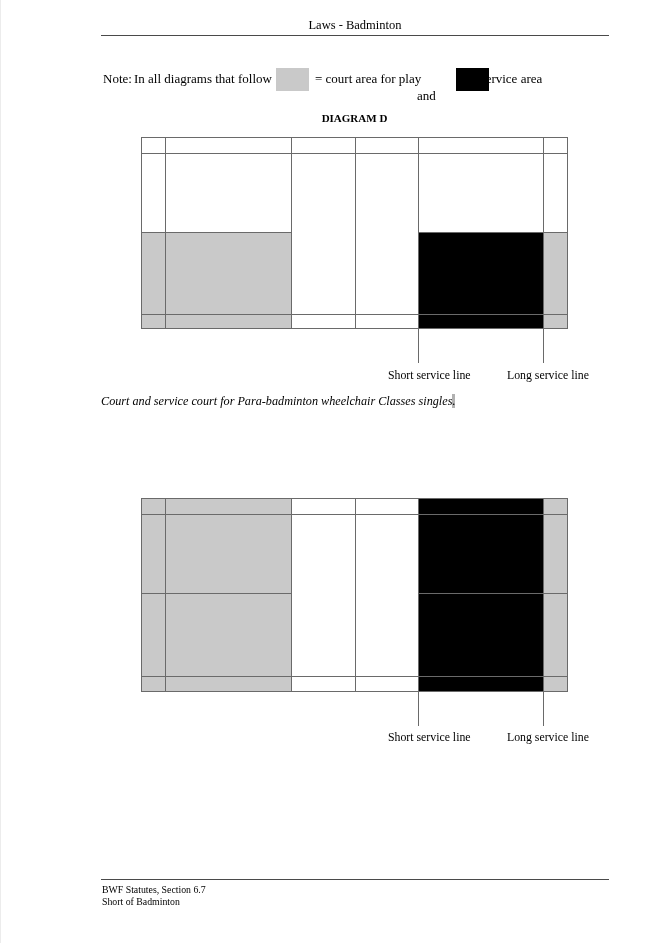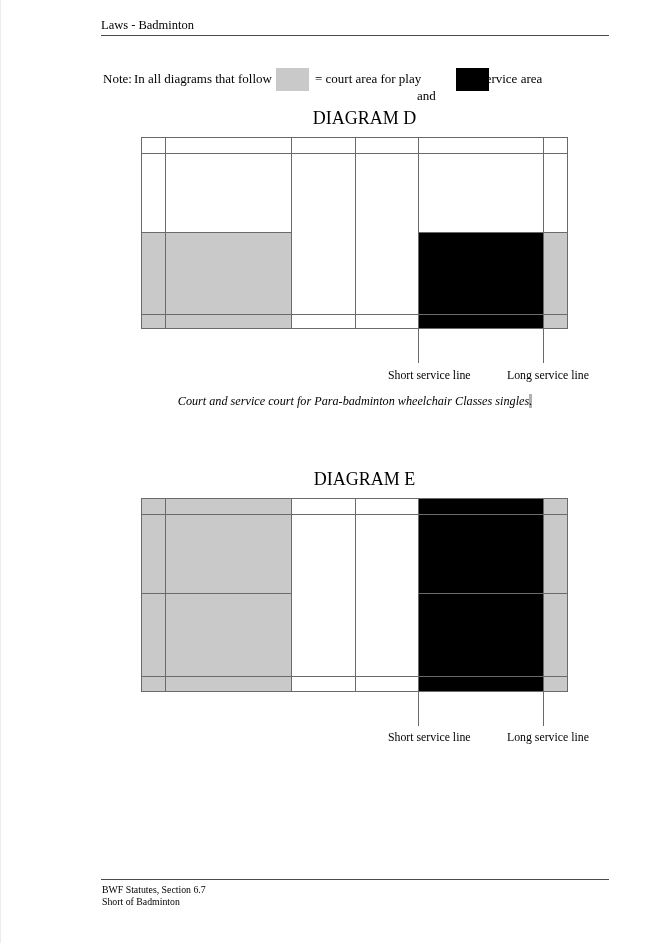--- a/index.html
+++ b/index.html
@@ -1,28 +1,28 @@
 <!DOCTYPE html>
 <html><head>
 <meta charset="utf-8">
 <style>
   html,body{margin:0;padding:0;background:#ffffff;}
   .page{position:relative;width:672px;height:943px;background:#ffffff;color:#000;
         font-family:"Liberation Serif","DejaVu Serif",serif;overflow:hidden;
         border-left:1px solid #ececec;box-sizing:border-box;}
   .rule{position:absolute;height:1px;background:#4a4a4a;}
-  .header-title{position:absolute;top:18px;left:100px;width:508px;text-align:left;
+  .header-title{position:absolute;top:18px;left:100px;width:508px;text-align:center;
         font-size:12.5px;line-height:15px;}
   .note-text{position:absolute;font-size:13px;line-height:14px;white-space:nowrap;}
   .swatch{position:absolute;width:33px;height:23px;}
-  .dg-title{position:absolute;left:150px;width:427px;text-align:center;
-        font-weight:normal;font-size:18px;line-height:14px;}
+  .dg-title{position:absolute;left:140px;width:427px;text-align:center;
+        font-weight:bold;font-size:11px;line-height:14px;}
   .court{position:absolute;left:140px;width:427px;}
   .svc-label{position:absolute;font-size:11.8px;line-height:13px;white-space:nowrap;text-align:center;}
-  .caption{position:absolute;left:100px;width:508px;text-align:center;
+  .caption{position:absolute;left:100px;width:508px;text-align:left;
         font-style:italic;font-size:12.2px;line-height:14px;}
   .hl-mark{background:#b1b1b1;}
   .footer-text{position:absolute;left:101px;top:884px;font-size:9.8px;line-height:11.5px;}
 </style>
 </head>
 <body>
 
 <div class="page">
 
   <div class="header-title">Laws - Badminton</div>
@@ -54,21 +54,20 @@
       <div style="position: absolute; left: 277px; top: 95px; width: 150px; height: 1px; background: rgb(106, 106, 106);"></div>
       <div style="position: absolute; left: 0px; top: 177px; width: 427px; height: 1px; background: rgb(106, 106, 106);"></div>
       <div style="position: absolute; left: 0px; top: 191px; width: 427px; height: 1px; background: rgb(106, 106, 106);"></div>
       <div style="position: absolute; left: 277px; top: 192px; width: 1px; height: 34px; background: rgb(106, 106, 106);"></div>
       <div style="position: absolute; left: 402px; top: 192px; width: 1px; height: 34px; background: rgb(106, 106, 106);"></div>
     </div>
   <span class="svc-label" style="left:387px;top:369px;">Short service line</span>
   <span class="svc-label" style="left:506px;top:369px;">Long service line</span>
   <div class="caption" style="top:394px;"><span>Court and service court for Para-badminton wheelchair Classes singles</span><span class="hl-mark">.</span></div>
 
-  <div class="dg-title" style="top:472px;">DIAGRAM E</div>
   <div class="court" id="court-e" style="top:498px;height:194px;">
       <div style="position: absolute; left: 0px; top: 0px; width: 150px; height: 194px; background: rgb(201, 201, 201);"></div>
       <div style="position: absolute; left: 277px; top: 0px; width: 125px; height: 194px; background: rgb(0, 0, 0);"></div>
       <div style="position: absolute; left: 402px; top: 0px; width: 25px; height: 194px; background: rgb(201, 201, 201);"></div>
       <div style="position: absolute; left: 0px; top: 0px; width: 1px; height: 194px; background: rgb(106, 106, 106);"></div>
       <div style="position: absolute; left: 24px; top: 0px; width: 1px; height: 194px; background: rgb(106, 106, 106);"></div>
       <div style="position: absolute; left: 150px; top: 0px; width: 1px; height: 194px; background: rgb(106, 106, 106);"></div>
       <div style="position: absolute; left: 214px; top: 0px; width: 1px; height: 194px; background: rgb(106, 106, 106);"></div>
       <div style="position: absolute; left: 277px; top: 0px; width: 1px; height: 194px; background: rgb(106, 106, 106);"></div>
       <div style="position: absolute; left: 402px; top: 0px; width: 1px; height: 194px; background: rgb(106, 106, 106);"></div>

